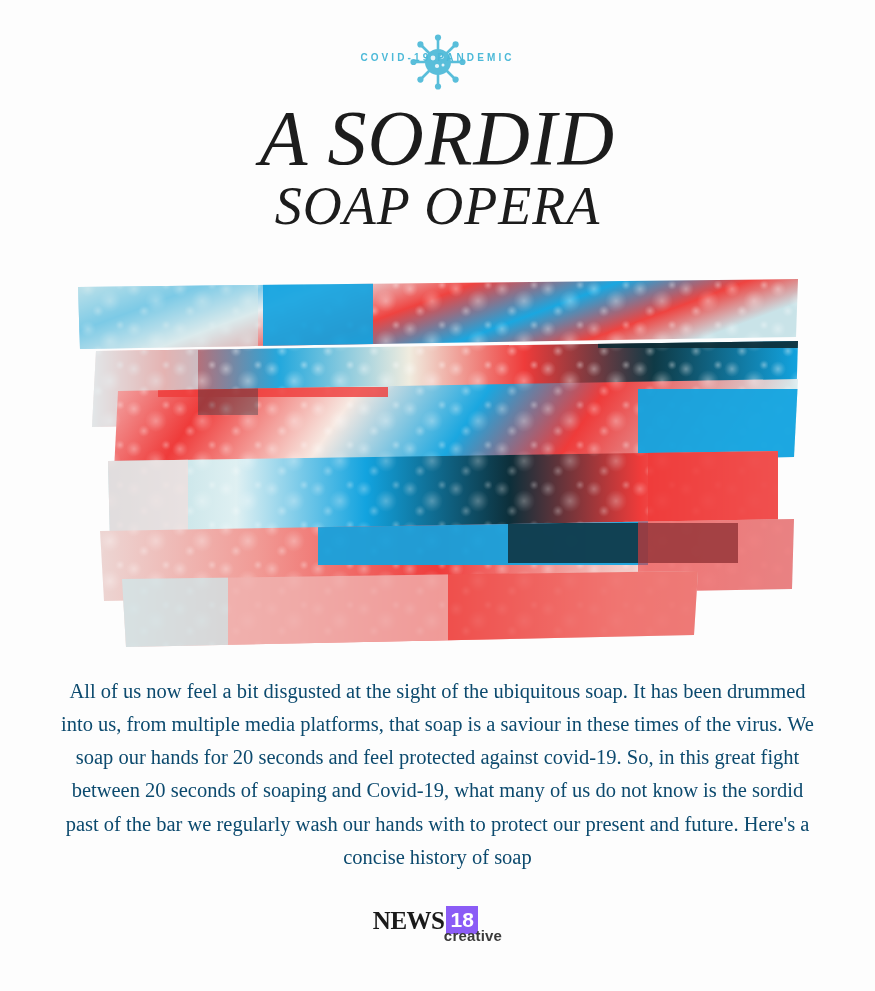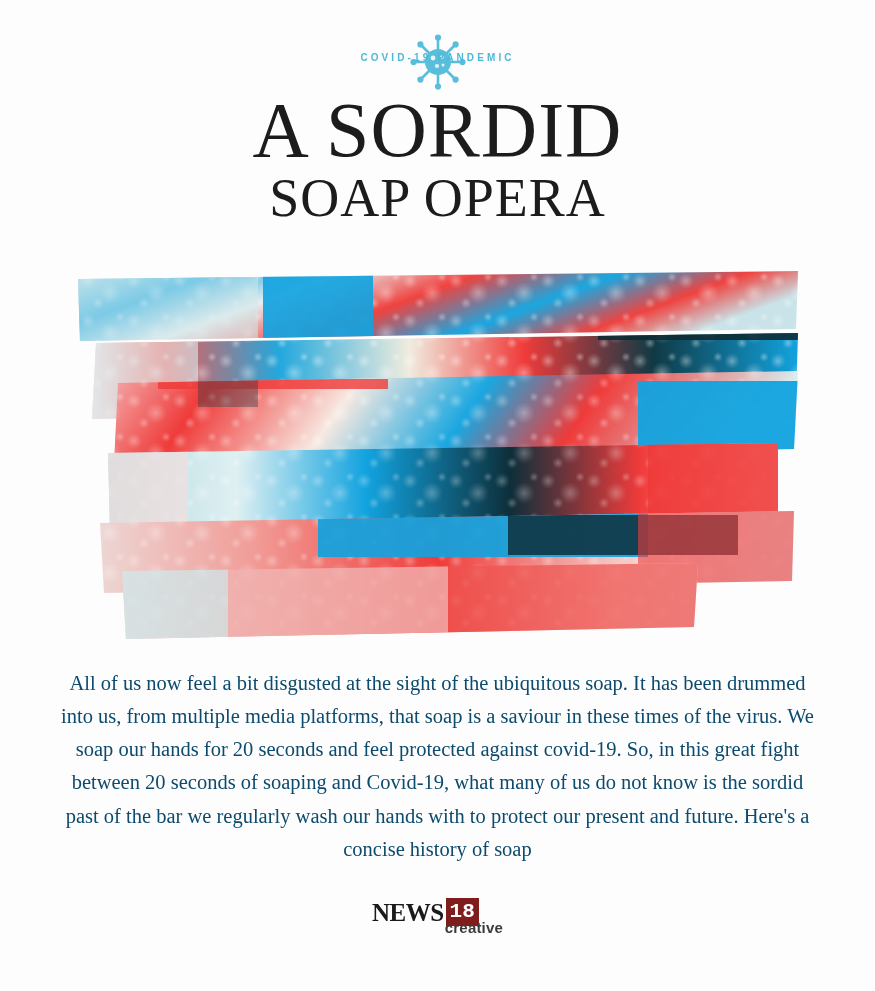--- a/index.html
+++ b/index.html
@@ -49,26 +49,27 @@
     position: absolute;
     left: 50%;
     top: 4px;
     transform: translateX(-50%);
     z-index: 1;
     opacity: .92;
   }
 
   
   .headline {
-    margin-top: 4px;
+    margin-top: 12px;
     text-align: center;
     line-height: .98;
     letter-spacing: 1px;
     font-weight: 400;
     color: #1c1c1c;
+    font-style: italic;
   }
   .headline .l1 {
     display: block;
     font-size: 78px;
   }
   .headline .l2 {
     display: block;
     font-size: 54px;
     margin-top: 4px;
   }
@@ -106,23 +107,23 @@
     justify-content: center;
   }
   .logo-news {
     font-family: "Liberation Serif", serif;
     font-weight: 700;
     font-size: 25px;
     letter-spacing: -.5px;
     color: #1a1a1a;
   }
   .logo-18 {
-    background: #7f1d1d;
+    background: #8b5cf6;
     color: #fff;
-    font-family: Liberation Mono, monospace;
+    font-family: Liberation Sans, sans-serif;
     font-weight: 700;
     font-size: 21px;
     line-height: 21px;
     padding: 3px 4px 4px 4px;
     margin-left: 2px;
     position: relative;
     top: -1px;
   }
   .logo-creative {
     font-family: "Liberation Sans", sans-serif;

